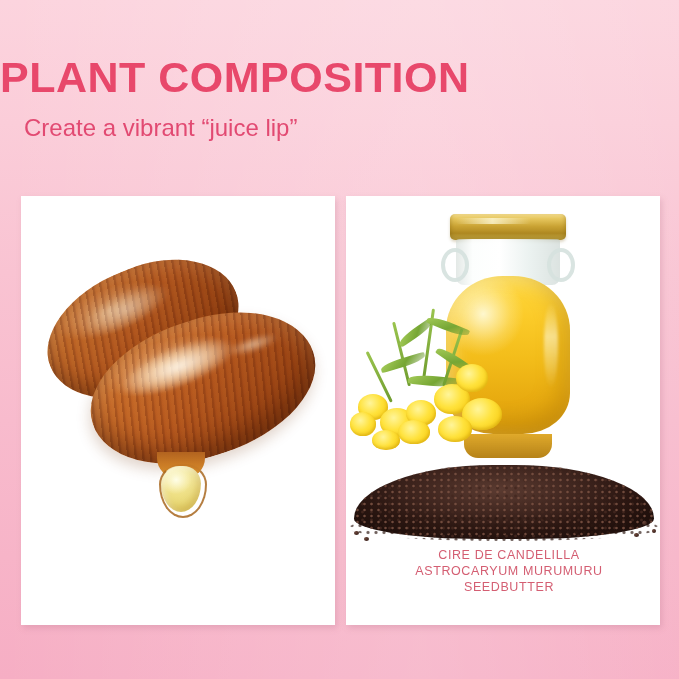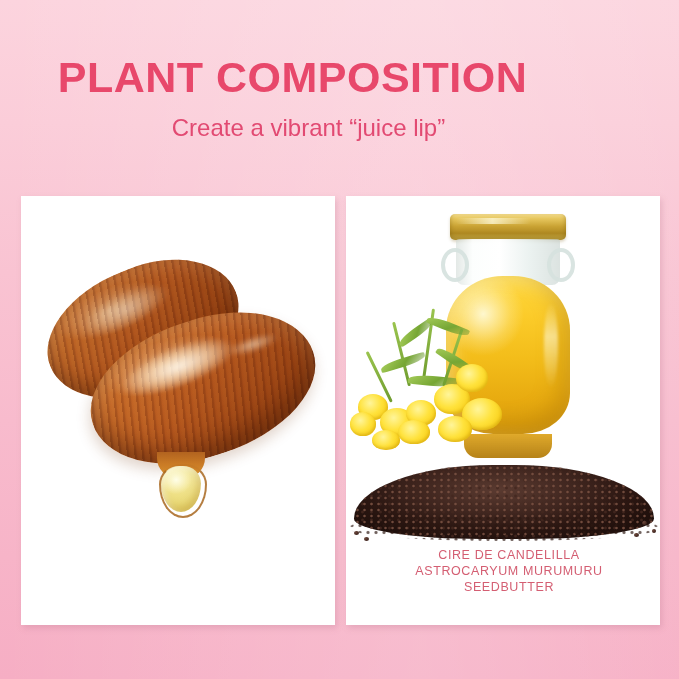--- a/index.html
+++ b/index.html
@@ -34,34 +34,33 @@
         rgba(255,255,255,0.16) 62%,
         rgba(255,255,255,0.06) 100%);
     pointer-events: none;
   }
 
   .header {
     position: absolute;
     top: 52px;
     left: 0;
     width: 585px;
-    text-align: center;
     z-index: 3;
   }
   .title {
     margin: 0;
     font-size: 43px;
     line-height: 50px;
     font-weight: bold;
     letter-spacing: 0.5px;
     color: #e8486b;
     font-family: "Liberation Sans", sans-serif;
   }
   .subtitle {
-    margin: 12px 0 0 16px;
+    margin: 12px 0 0 8px;
     font-size: 24px;
     line-height: 28px;
     font-weight: normal;
     color: #e24a72;
     font-family: "Liberation Sans", sans-serif;
     padding-left: 16px;
   }
 
   .cards {
     position: absolute;

